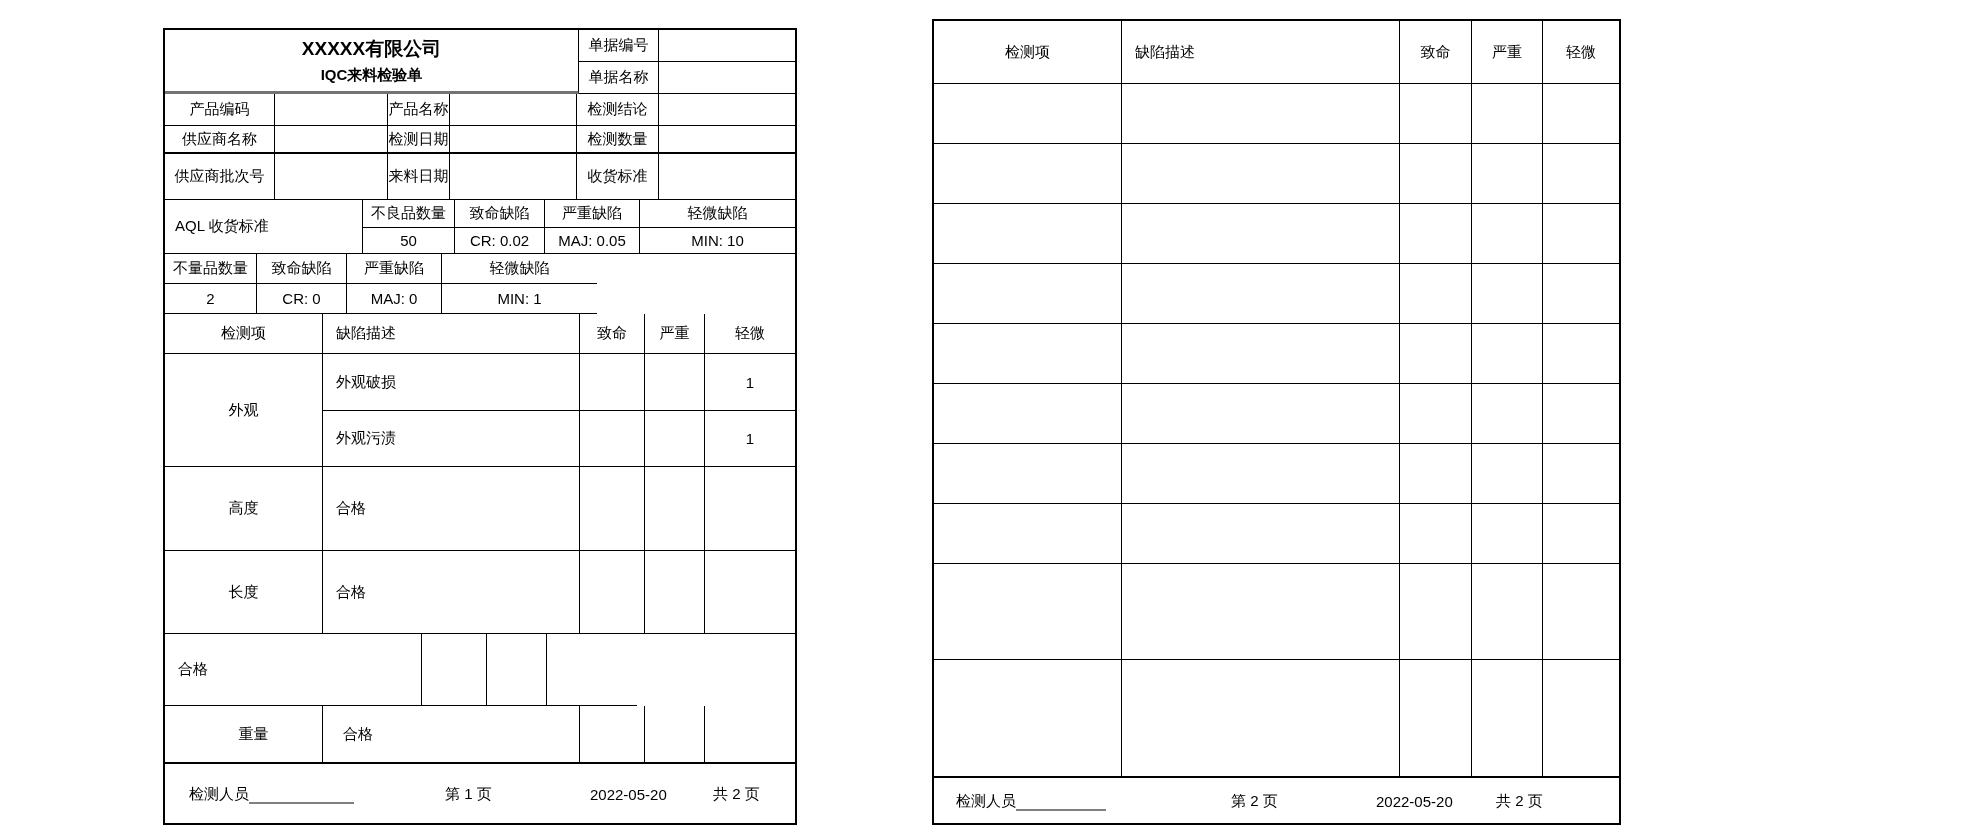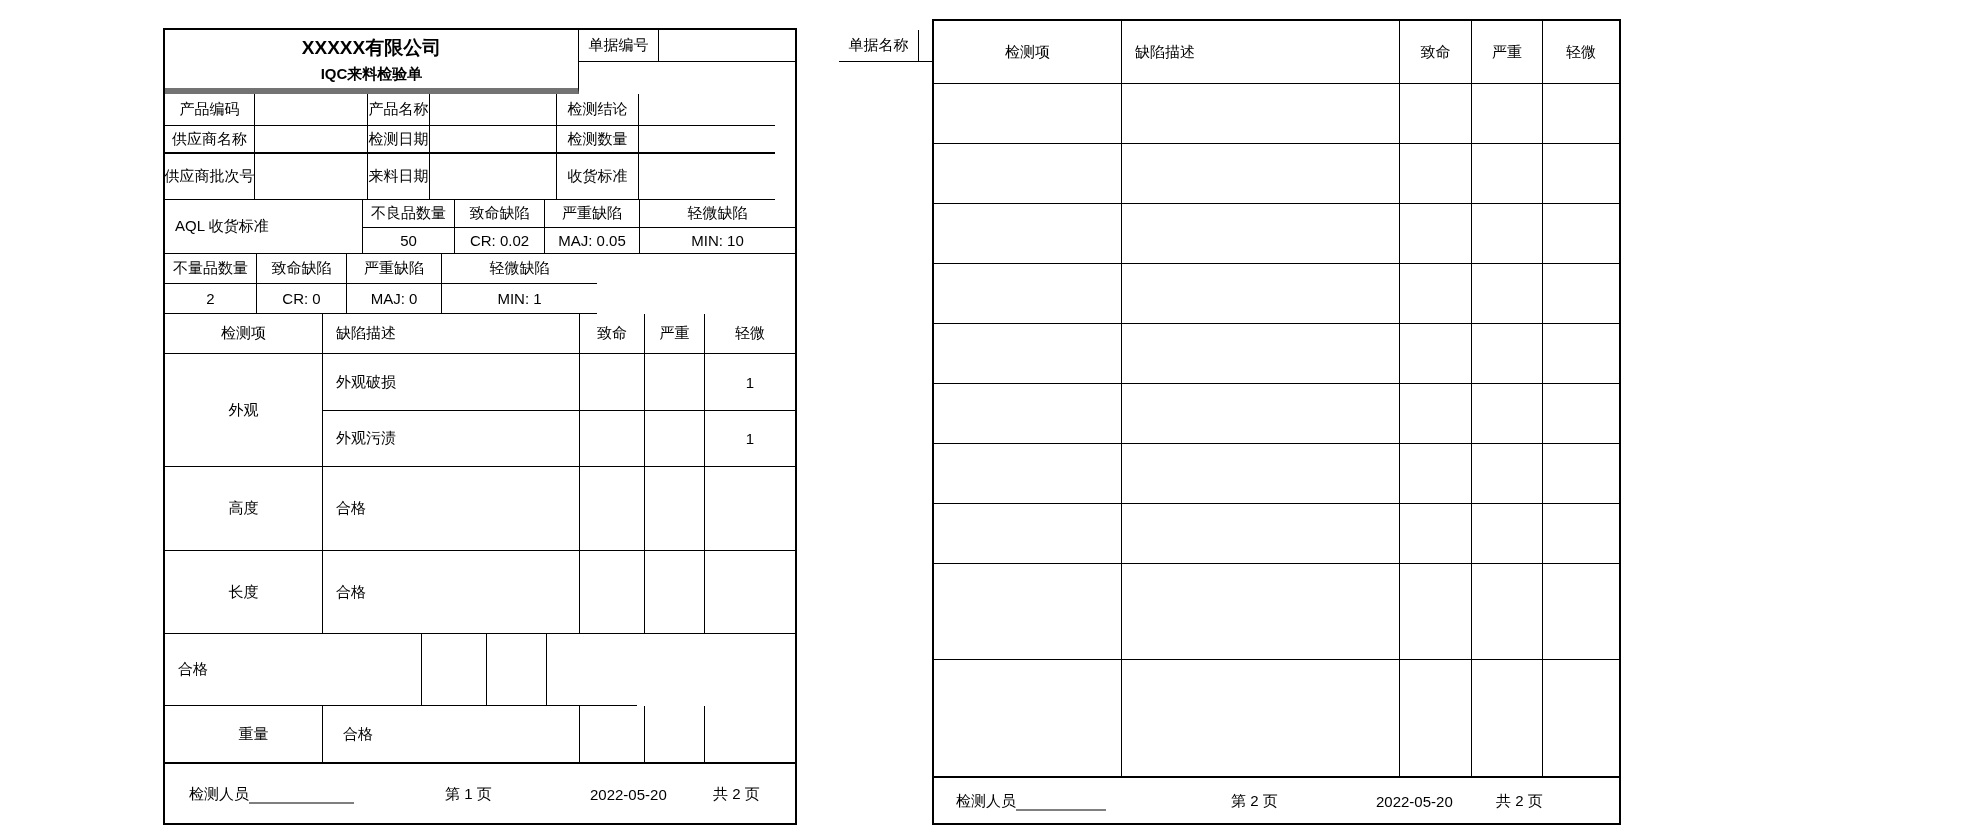--- a/index.html
+++ b/index.html
@@ -9,29 +9,29 @@
   #page-1 { left:163px; top:28px; width:634px; height:797px; }
   #page-2 { left:932px; top:19px; width:689px; height:806px; }
   .row { display:flex; flex-shrink:0; }
   .cell { border-right:1px solid #000; border-bottom:1px solid #000; display:flex; align-items:center; justify-content:center; font-size:15px; overflow:hidden; white-space:nowrap; }
   .cell.last { border-right:none; }
   .cell.leftal { justify-content:flex-start; padding-left:13px; }
   .cell.nob { border-bottom:none;padding-left:20px; }
   .thickb { border-bottom:2px solid #000 !important; }
   
   .titleblock { height:64px; }
-  .title-cell { width:414px; border-right:1px solid #000; border-bottom:6px solid #737373; display:flex; flex-direction:column; align-items:center; justify-content:center; gap:4px; }
+  .title-cell { width:414px; border-right:1px solid #000; border-bottom:3px solid #737373; display:flex; flex-direction:column; align-items:center; justify-content:center; gap:4px; }
   .company { font-size:19px; font-weight:bold; }
   .formtitle { font-size:15px; font-weight:bold; }
-  .docblock { width:216px; display:flex; flex-direction:row;gap:44px; }
+  .docblock { width:216px; display:flex; flex-direction:column; }
   .docrow { display:flex; height:32px; }
   .doclabel { width:80px; }
   .docvalue { width:136px; }
   
-  .i-c1{width:90px} .i-c2{width:113px} .i-c3{width:62px} .i-c4{width:127px} .i-c5{width:82px} .i-c6{width:136px}
+  .i-c1{width:110px} .i-c2{width:113px} .i-c3{width:62px} .i-c4{width:127px} .i-c5{width:82px} .i-c6{width:136px}
   
   .sec { display:flex; flex-shrink:0; }
   .sec-label { width:198px; border-right:1px solid #000; border-bottom:1px solid #000; display:flex; align-items:center; font-size:15px; padding-left:10px; }
   .sec-label.centered { justify-content:center; padding-left:0; }
   .sec-grid { display:flex; flex-direction:column; flex:1; }
   .a-c1{width:92px} .a-c2{width:90px} .a-c3{width:95px} .a-c4{width:155px}
   
   .d-c1{width:158px} .d-c2{width:257px} .d-c3{width:65px} .d-c4{width:60px} .d-c5{width:90px}
   .group { display:flex; flex-shrink:0; }
   .group-col { display:flex; flex-direction:column; flex:1; }

